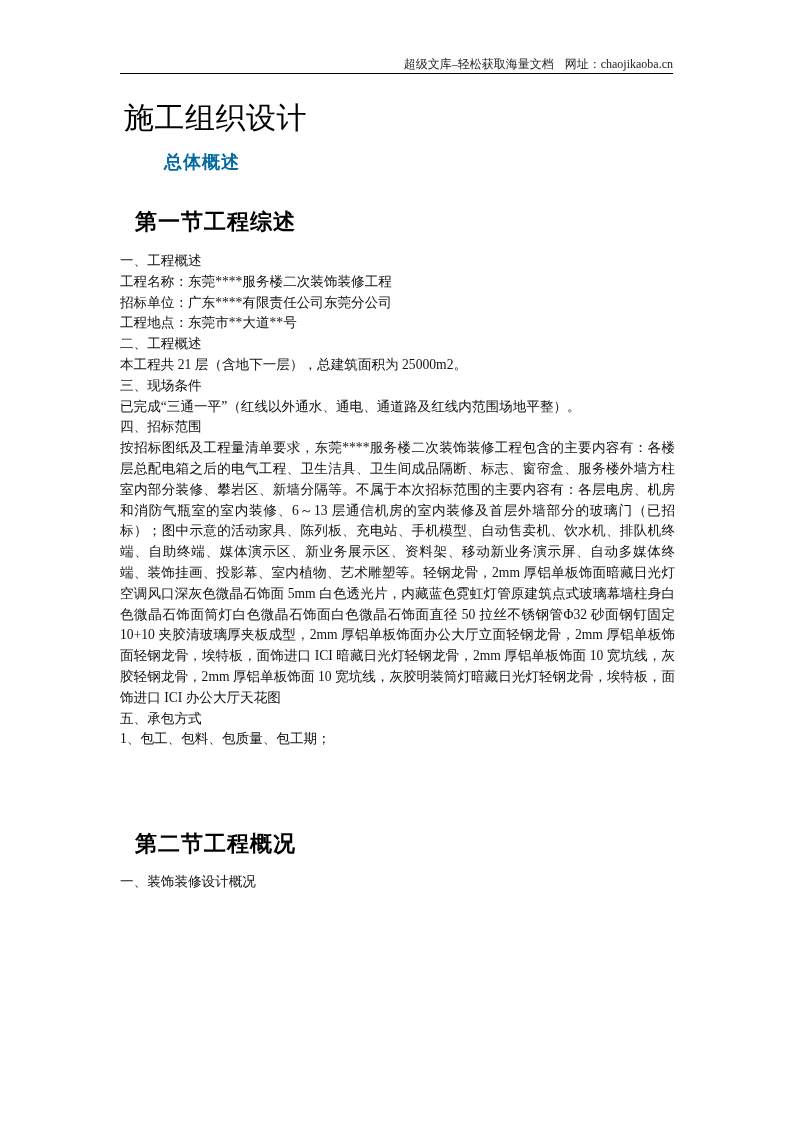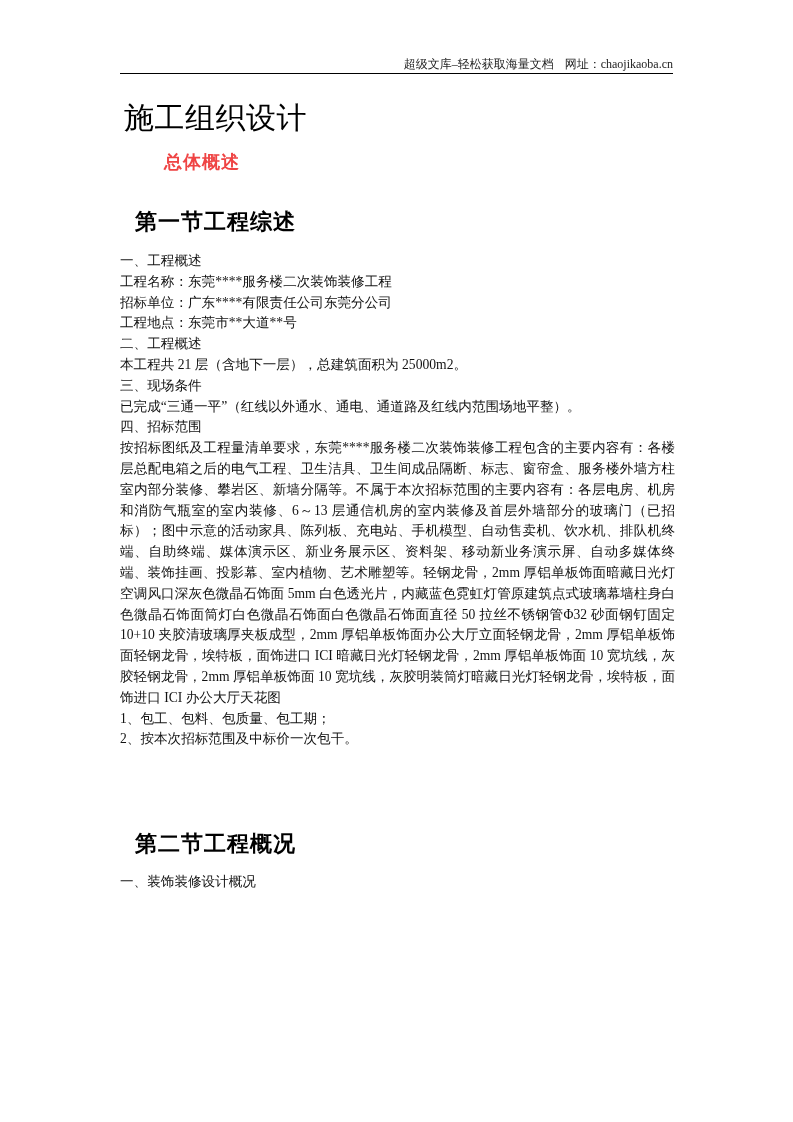--- a/index.html
+++ b/index.html
@@ -6,21 +6,21 @@
     body { width: 793px; height: 1122px; position: relative; overflow: hidden;
            font-family: "Liberation Serif", "DejaVu Serif", serif; color: #111; }
     .header { position: absolute; left: 120px; width: 553px; top: 56px; height: 18px;
               text-align: right; font-size: 12px; color: #222; }
     .header span { margin-left: 8px; }
     .rule { position: absolute; left: 120px; width: 553px; top: 73px; height: 0;
             border-top: 1px solid #000; }
     .title { position: absolute; left: 120px; top: 94px; font-size: 30px; font-weight: normal;
              margin: 4px; letter-spacing: 0.5px; color: #000; }
     .subtitle { position: absolute; left: 164px; top: 150px; font-size: 18px; font-weight: bold;
-                margin: 0; font-family: "DejaVu Sans", sans-serif; letter-spacing: 1px; color: #ef4444; }
+                margin: 0; font-family: "DejaVu Sans", sans-serif; letter-spacing: 1px; color: #0369a1; }
     .section { position: absolute; left: 135px; font-size: 22px; font-weight: bold; margin: 0;
                font-family: "DejaVu Sans", sans-serif; letter-spacing: 1px; color: #000; }
     .sec1 { top: 207px; }
     .sec2 { top: 829px; }
     .body { position: absolute; left: 120px; width: 555px; font-size: 13.6px; line-height: 20.8px; }
     .body p { margin: 0; text-align: justify; }
     .b1 { top: 251px; }
     .b2 { top: 872px; }
   </style>
 </head>
@@ -40,20 +40,20 @@
   <p>一、工程概述</p>
   <p>工程名称：东莞****服务楼二次装饰装修工程</p>
   <p>招标单位：广东****有限责任公司东莞分公司</p>
   <p>工程地点：东莞市**大道**号</p>
   <p>二、工程概述</p>
   <p>本工程共 21  层（含地下一层），总建筑面积为 25000m2。</p>
   <p>三、现场条件</p>
   <p>已完成“三通一平”（红线以外通水、通电、通道路及红线内范围场地平整）。</p>
   <p>四、招标范围</p>
   <p>按招标图纸及工程量清单要求，东莞****服务楼二次装饰装修工程包含的主要内容有：各楼层总配电箱之后的电气工程、卫生洁具、卫生间成品隔断、标志、窗帘盒、服务楼外墙方柱室内部分装修、攀岩区、新墙分隔等。不属于本次招标范围的主要内容有：各层电房、机房和消防气瓶室的室内装修、6～13  层通信机房的室内装修及首层外墙部分的玻璃门（已招标）；图中示意的活动家具、陈列板、充电站、手机模型、自动售卖机、饮水机、排队机终端、自助终端、媒体演示区、新业务展示区、资料架、移动新业务演示屏、自动多媒体终端、装饰挂画、投影幕、室内植物、艺术雕塑等。轻钢龙骨，2mm 厚铝单板饰面暗藏日光灯空调风口深灰色微晶石饰面 5mm 白色透光片，内藏蓝色霓虹灯管原建筑点式玻璃幕墙柱身白色微晶石饰面筒灯白色微晶石饰面白色微晶石饰面直径 50 拉丝不锈钢管Φ32 砂面钢钉固定 10+10 夹胶清玻璃厚夹板成型，2mm 厚铝单板饰面办公大厅立面轻钢龙骨，2mm 厚铝单板饰面轻钢龙骨，埃特板，面饰进口 ICI 暗藏日光灯轻钢龙骨，2mm 厚铝单板饰面 10 宽坑线，灰胶轻钢龙骨，2mm 厚铝单板饰面 10 宽坑线，灰胶明装筒灯暗藏日光灯轻钢龙骨，埃特板，面饰进口 ICI 办公大厅天花图</p>
+  <p>五、承包方式</p>
   <p>1、包工、包料、包质量、包工期；</p>
-  <p>2、按本次招标范围及中标价一次包干。</p>
 </div>
 
 <h3 class="section sec2">第二节工程概况</h3>
 <div class="body b2">
   <p>一、装饰装修设计概况</p>
 </div>
 
 </body></html>

